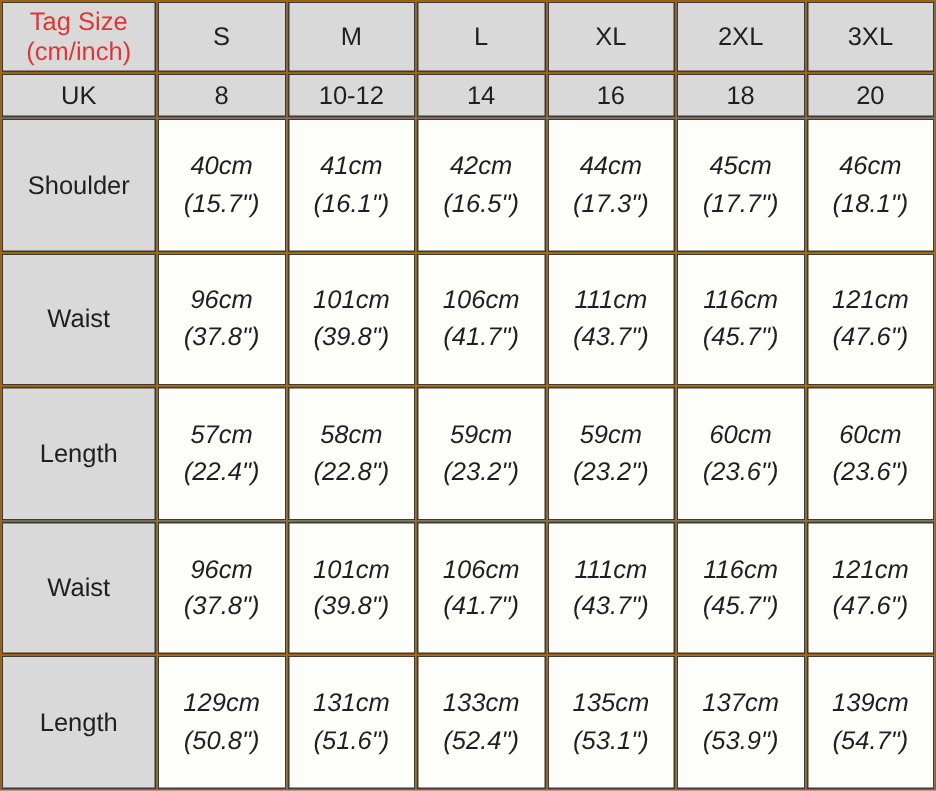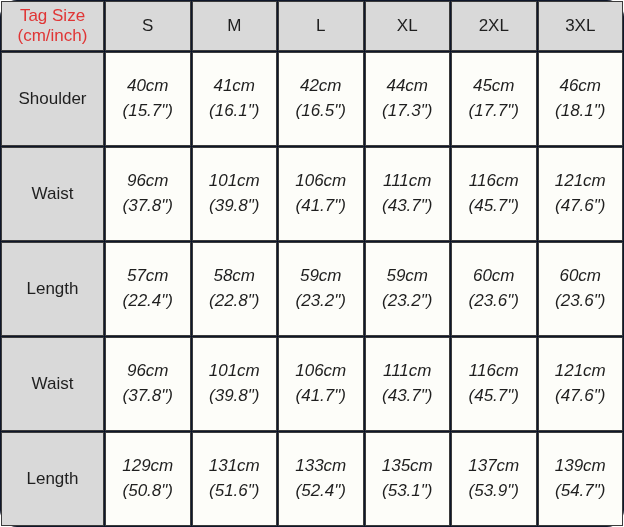--- a/index.html
+++ b/index.html
@@ -6,24 +6,23 @@
     margin: 0;
     padding: 0;
     background: #ffffff;
   }
   table.size-chart {
     border-collapse: separate;
     border-spacing: 1px;
     width: 624px;
     height: 527px;
     table-layout: fixed;
-    background: #0f172a;
+    background: #a16207;
     font-family: "Liberation Sans", sans-serif;
     color: var(--text, #1f1f1f);
-    border-radius: 17px;
   }
   col.c-label { width: 103px; }
   td {
     border: 1px solid var(--border, #3b3b3b);
     text-align: center;
     vertical-align: middle;
     font-size: 17px;
     padding: 0;
     overflow: hidden;
   }
@@ -67,20 +66,29 @@
       </td>
       <td class="hdr">S</td>
       <td class="hdr">M</td>
       <td class="hdr">L</td>
       <td class="hdr">XL</td>
       <td class="hdr">2XL</td>
       <td class="hdr">3XL</td>
     </tr>
 
 
+    <tr class="r3">
+      <td class="hdr">UK</td>
+      <td class="hdr">8</td>
+      <td class="hdr">10-12</td>
+      <td class="hdr">14</td>
+      <td class="hdr">16</td>
+      <td class="hdr">18</td>
+      <td class="hdr">20</td>
+    </tr>
 
 
     <tr class="mrow">
       <td class="hdr">Shoulder</td>
       <td class="data meas">
         <span>40cm</span>
         <span>(15.7")</span>
       </td>
       <td class="data meas">
         <span>41cm</span>

